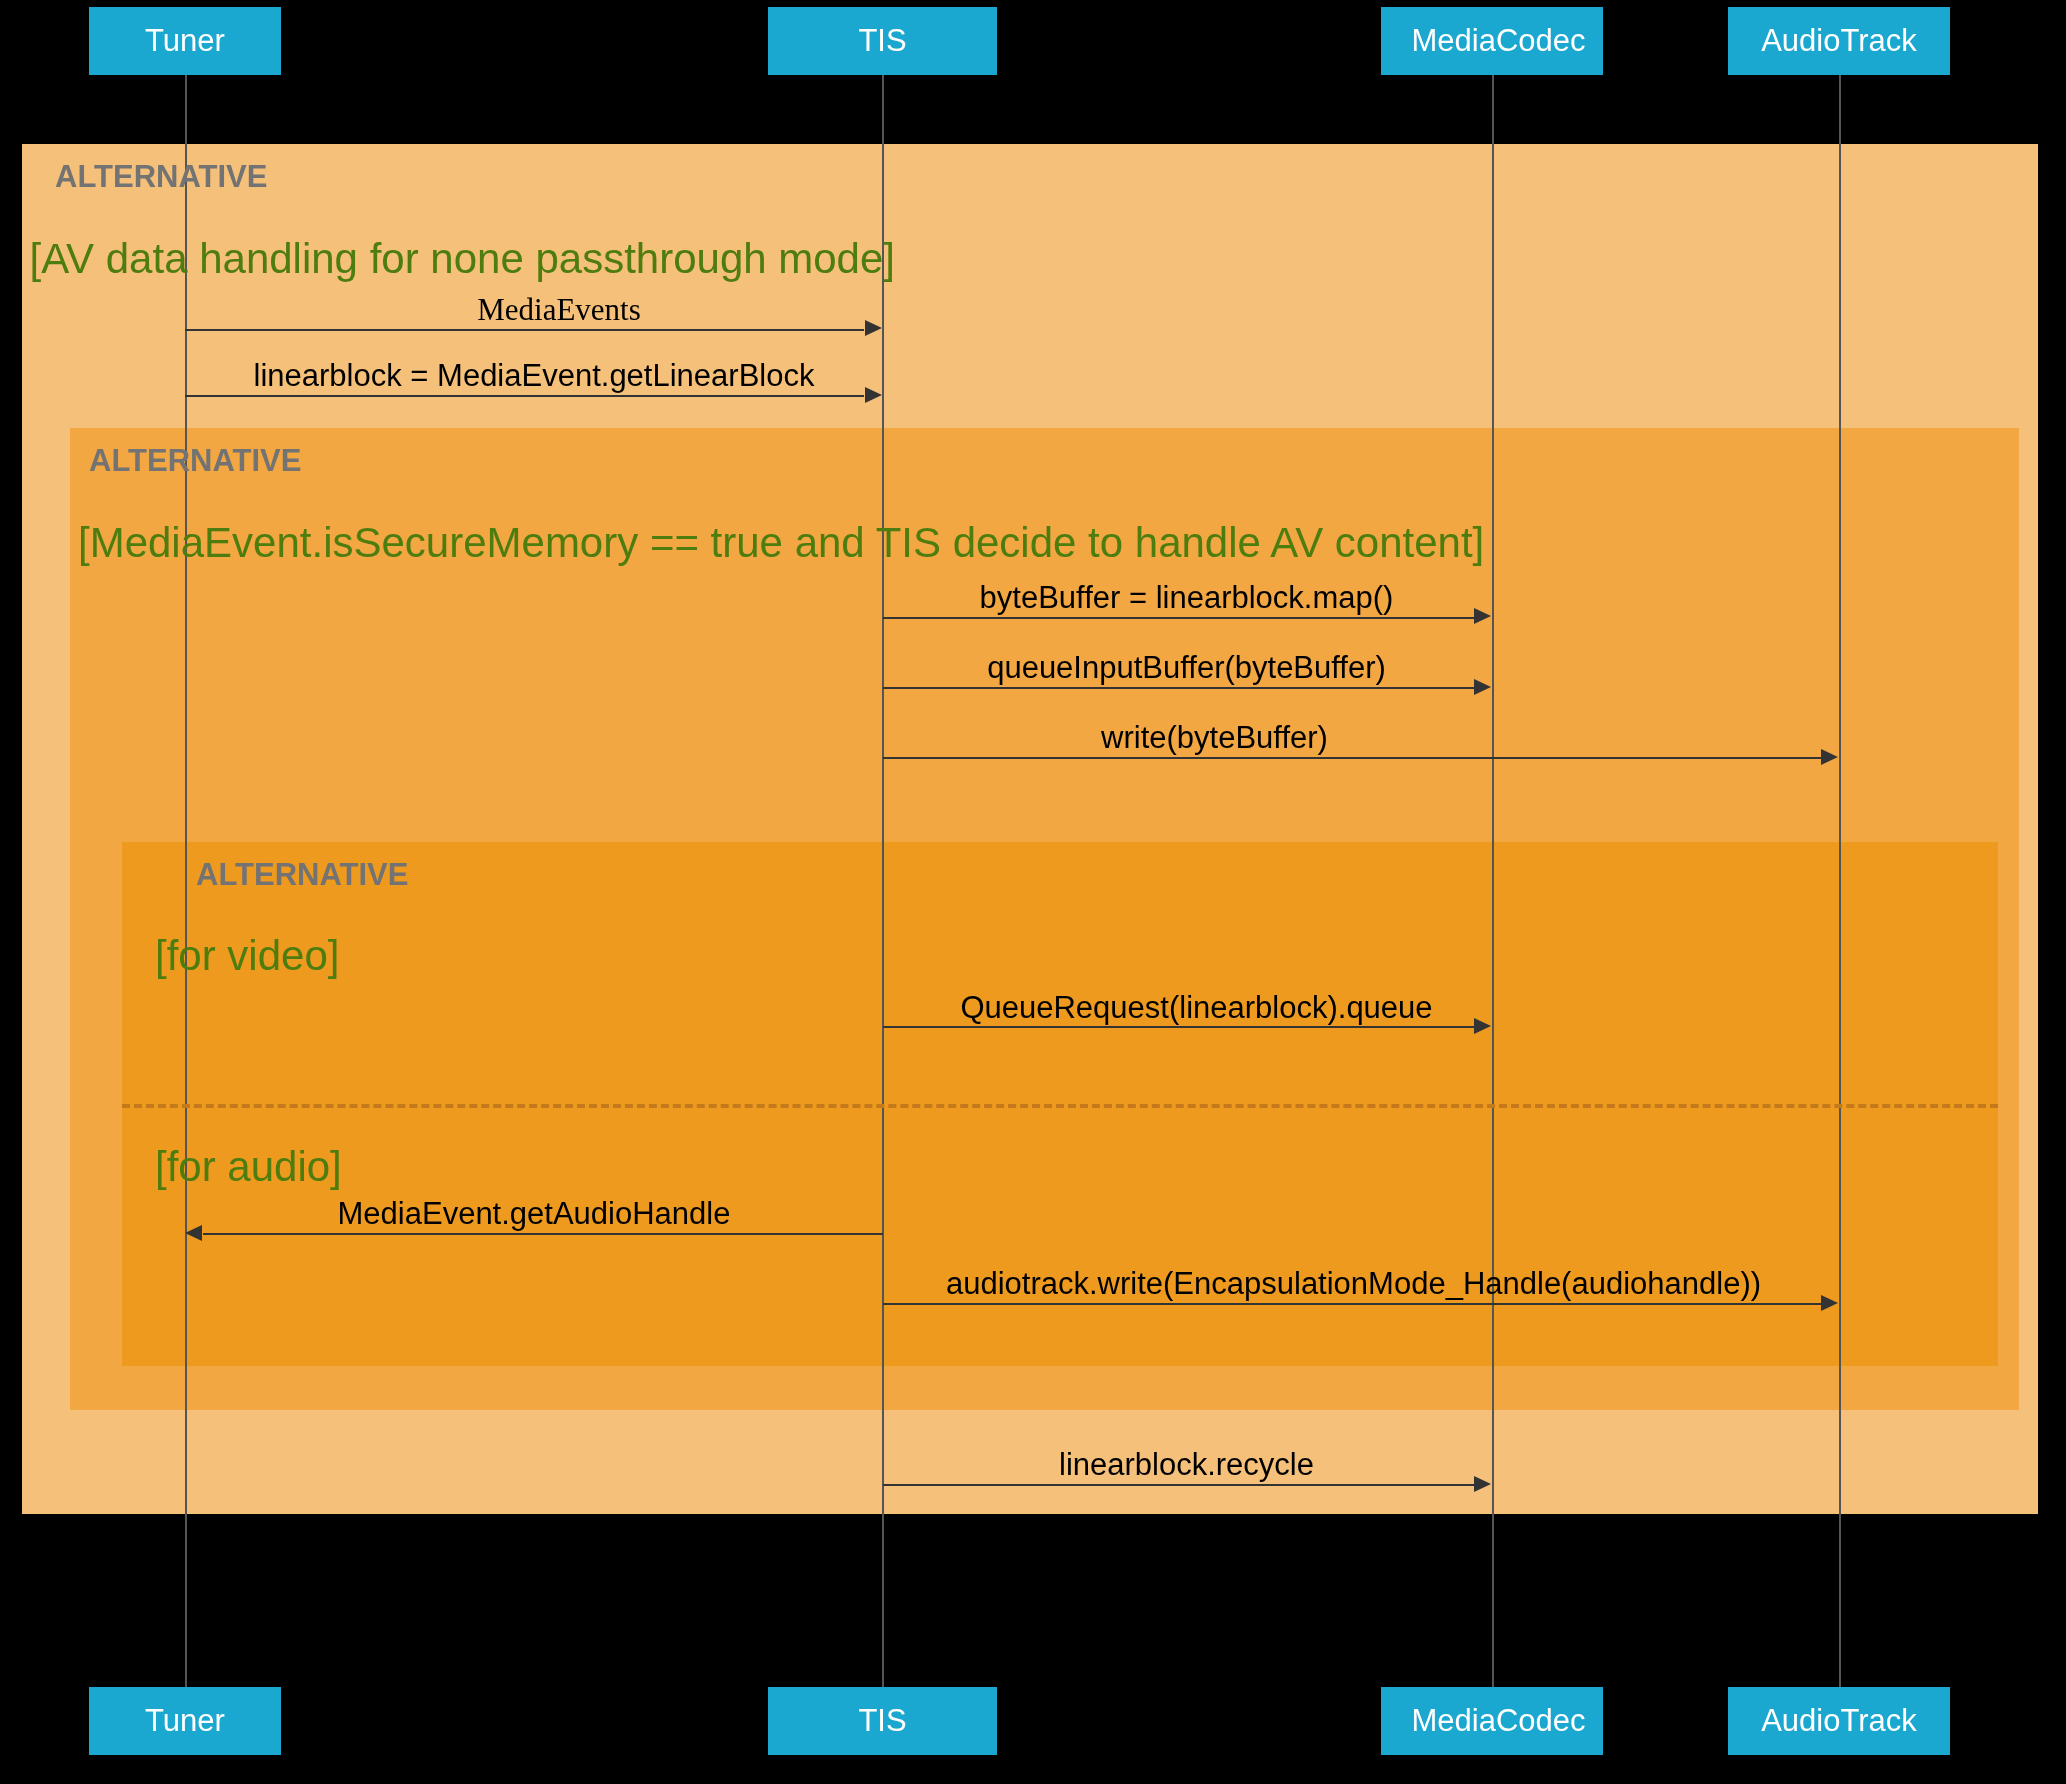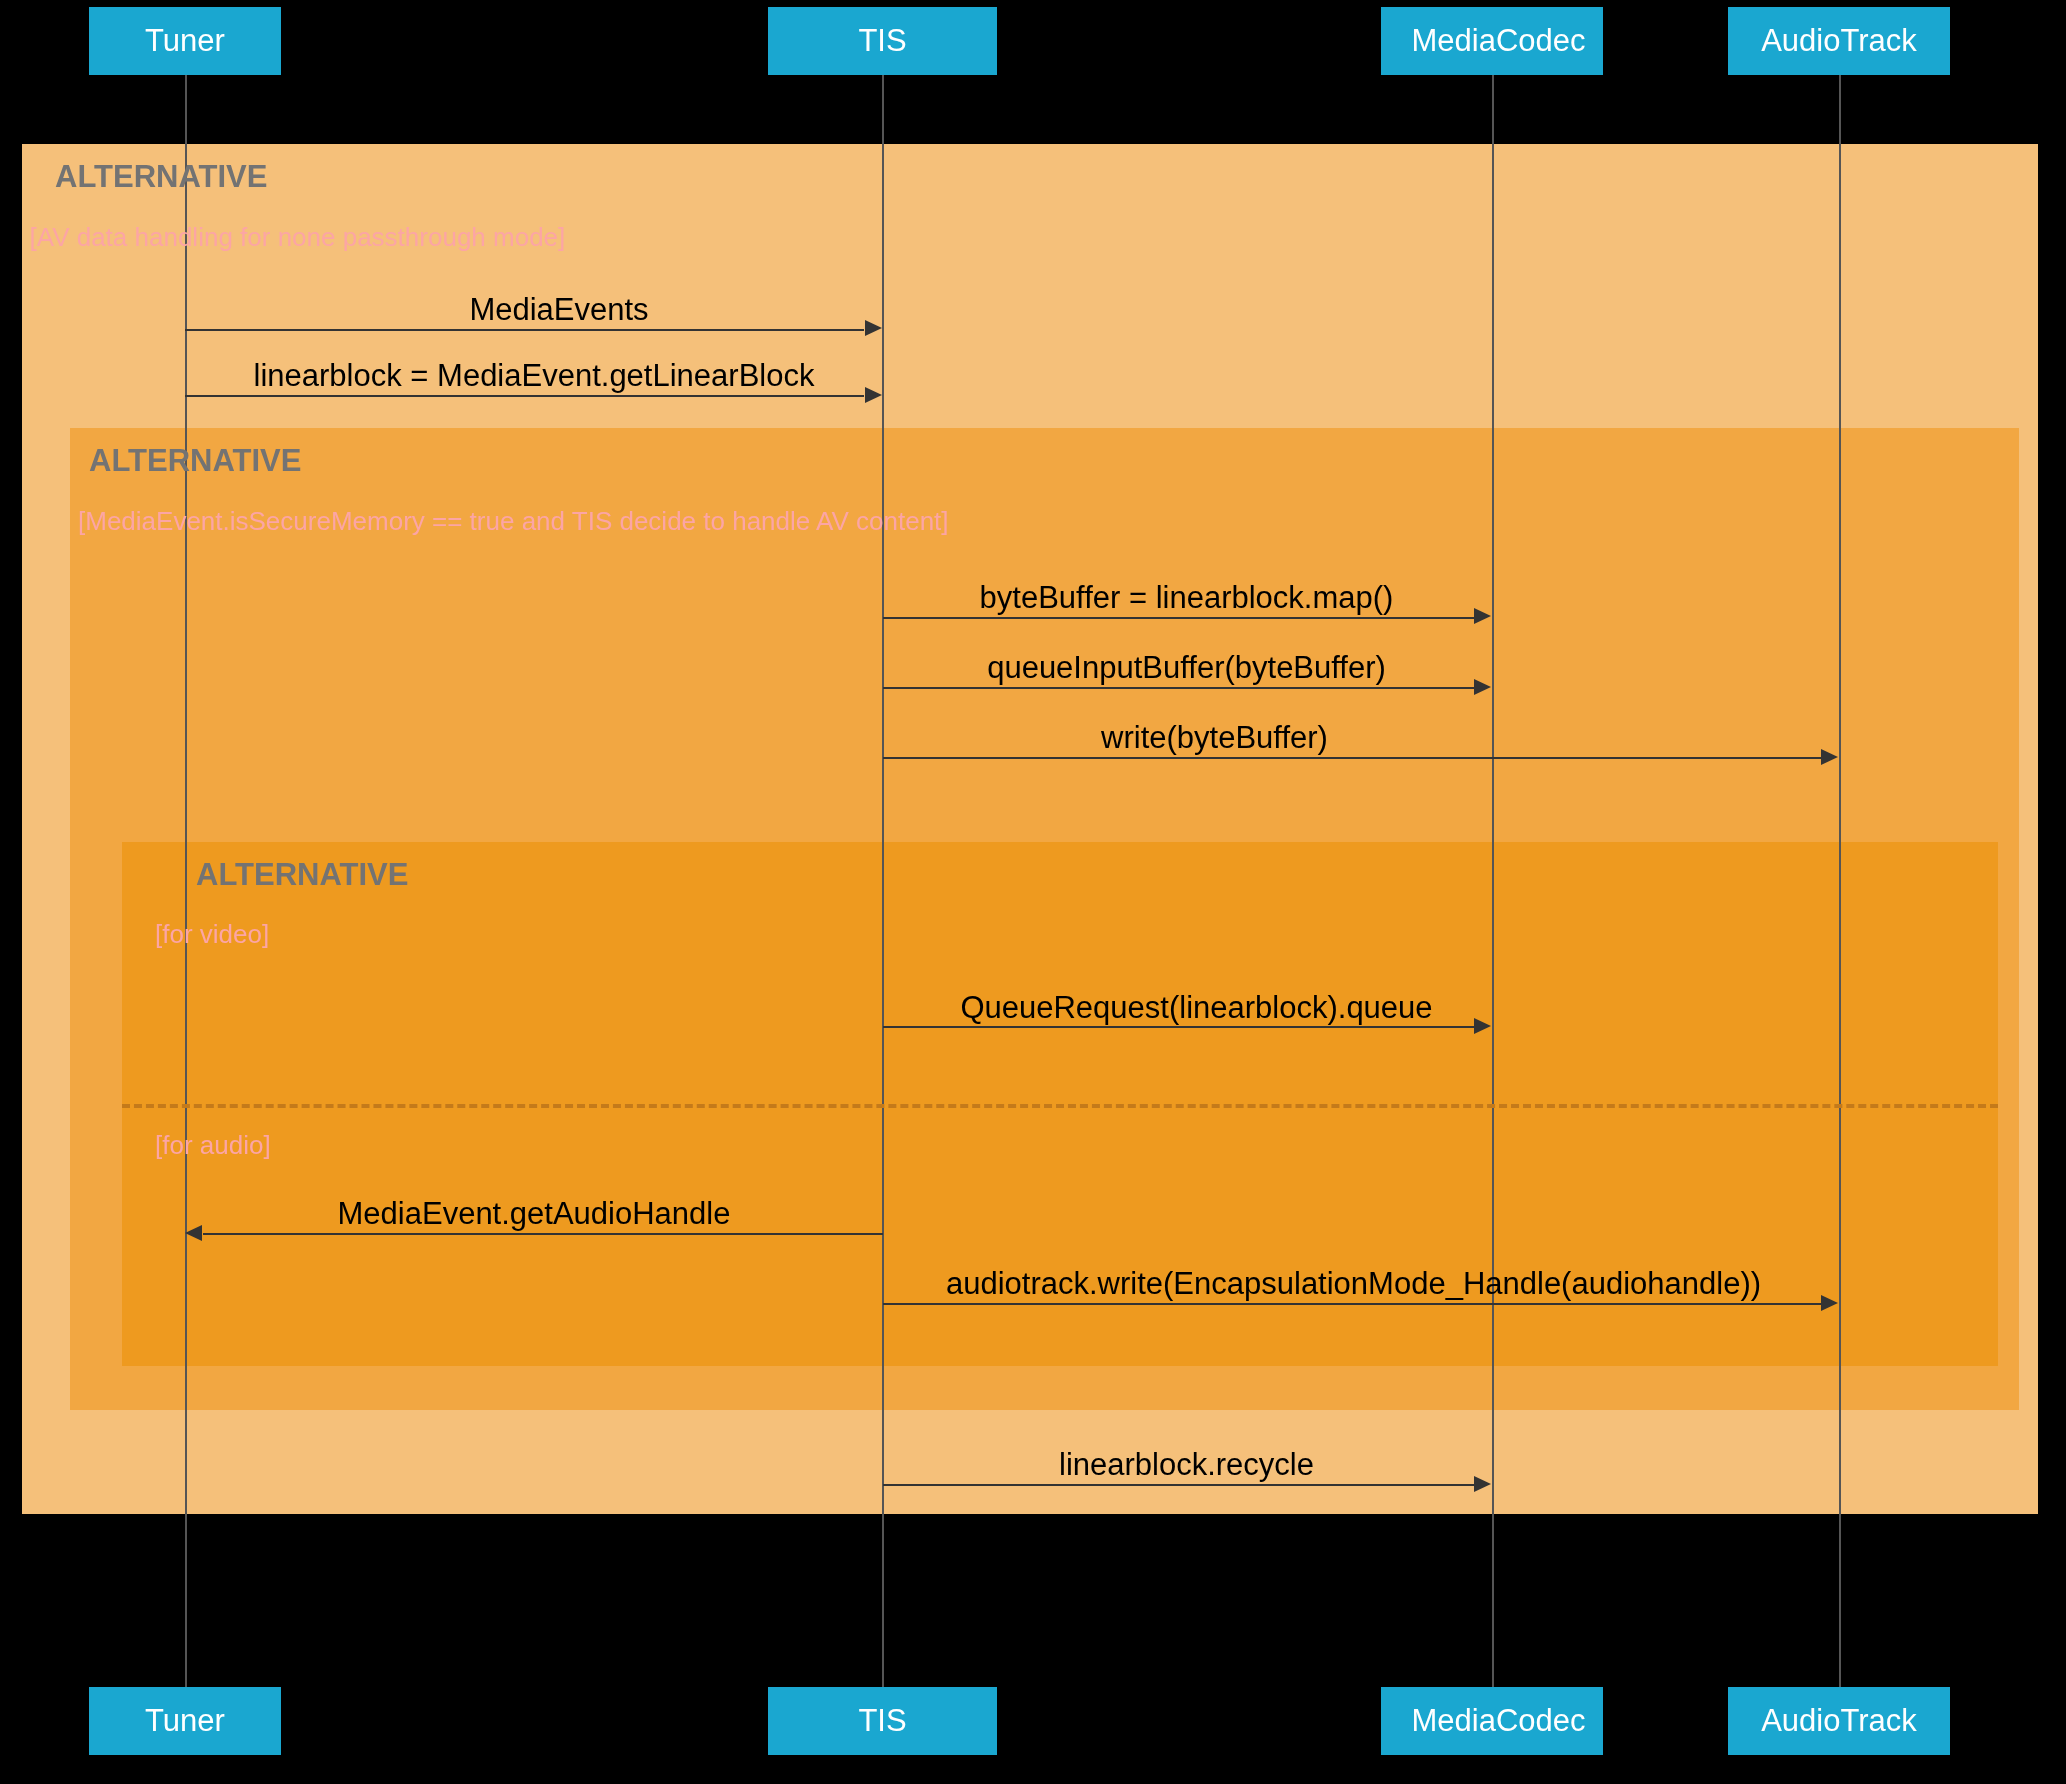--- a/index.html
+++ b/index.html
@@ -38,22 +38,23 @@
   .alt-block.level2 { background: #f2a742; }
   .alt-block.level3 { background: #ee9a1f; }
   .alt-label {
     position: absolute;
     font-weight: bold;
     font-size: 31px;
     color: #737373;
   }
   .guard-label {
     position: absolute;
-    font-size: 26px;
-    color: #fca5a5;
+    font-size: 42px;
+    color: #4d7c0f;
+    margin-top: 13px;
   }
   .msg-line {
     position: absolute;
     height: 2.2px;
     background: #333;
   }
   .arrow-head-right {
     position: absolute;
     width: 0;
     height: 0;
@@ -108,21 +109,21 @@
 
   <div class="alt-label" style="left:89px; top:443px;">ALTERNATIVE</div>
   <div class="guard-label" style="left:78px; top:506px;">[MediaEvent.isSecureMemory == true and TIS decide to handle AV content]</div>
 
   <div class="alt-label" style="left:196px; top:857px;">ALTERNATIVE</div>
   <div class="guard-label" style="left:155px; top:919px;">[for video]</div>
 
   <div class="dash-sep" style="left:122px; top:1104px; width:1876px;"></div>
   <div class="guard-label" style="left:155px; top:1130px;">[for audio]</div>
 
-  <div class="msg-text" style="left:185px; top:292px; width:748px;">MediaEvents</div>
+  <div class="msg-text" style="left:185px; top:292px; width:748px;font-family:Liberation Serif, serif;">MediaEvents</div>
   <div class="msg-line" style="left:185px; top:329px; width:679px;"></div>
   <div class="arrow-head-right" style="left:865px; top:320px;"></div>
 
   <div class="msg-text" style="left:185px; top:358px; width:698px;">linearblock = MediaEvent.getLinearBlock</div>
   <div class="msg-line" style="left:185px; top:395px; width:679px;"></div>
   <div class="arrow-head-right" style="left:865px; top:387px;"></div>
 
   <div class="msg-text" style="left:882px; top:580px; width:609px;">byteBuffer = linearblock.map()</div>
   <div class="msg-line" style="left:883px; top:617px; width:591px;"></div>
   <div class="arrow-head-right" style="left:1474px; top:608px;"></div>

